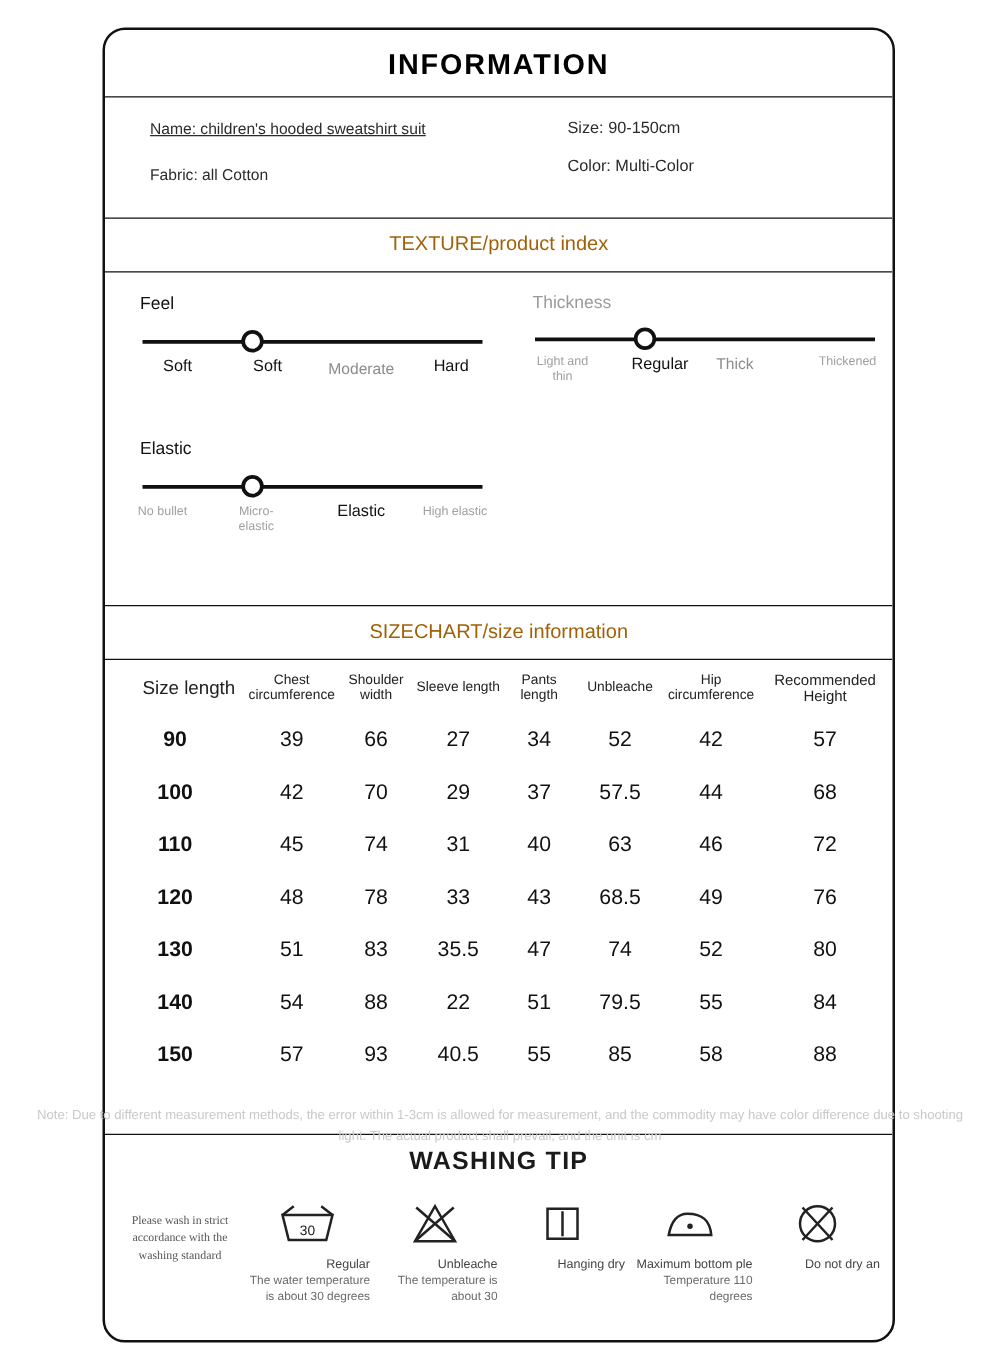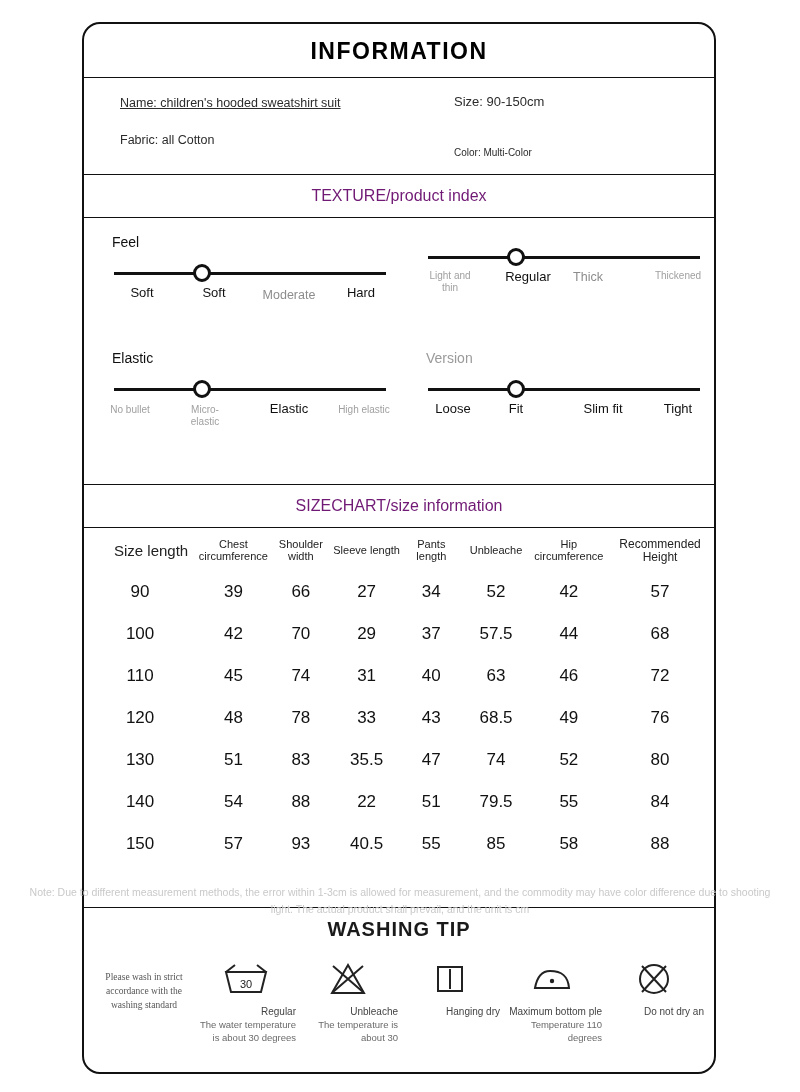--- a/index.html
+++ b/index.html
@@ -43,28 +43,28 @@
   }
   .info-line {
     position: absolute;
     font-size: 12.5px;
     color: #2b2b2b;
     white-space: nowrap;
   }
   .i-name  { left: 36px;  top: 18px; text-decoration: underline; }
   .i-fabric{ left: 36px;  top: 55px; }
   .i-size  { left: 370px; top: 16px; font-size: 13px; }
-  .i-color { left: 370px; top: 69px; font-size: 10px; }
+  .i-color { left: 370px; top: 47px; font-size: 13px; }
 
   
   .section-title {
     text-align: center;
     font-size: 16px;
     padding: 12px 0 12px 0;
-    color: #701a75;
+    color: #a16207;
   }
   .texture-area {
     position: relative;
     height: 266px;
   }
   .slider-group { position: absolute; }
   .sg-1 { left: 16px;  top: 16px;  width: 300px; }
   .sg-2 { left: 330px; top: 16px;  width: 300px; }
   .sg-3 { left: 16px;  top: 132px; width: 300px; }
   .sg-4 { left: 330px; top: 132px; width: 300px; }
@@ -129,21 +129,21 @@
     text-align: center;
   }
   table.size th.rec { font-size: 12px; }
   table.size td {
     text-align: center;
     font-size: 17px;
     padding: 11px 0;
     color: #111;
   }
   table.size td.sz {
-    font-weight: normal;
+    font-weight: bold;
     font-size: 17px;
   }
   table.size td.rec { font-size: 17px; }
 
   .note {
     position: absolute;
     left: 0; right: 0;
     top: 884px;
     text-align: center;
     font-size: 10.5px;
@@ -221,20 +221,23 @@
         </div>
         <div class="ticks">
           <div class="tick" style="left:14%;top:0">Soft</div>
           <div class="tick" style="left:38%;top:0">Soft</div>
           <div class="tick mid" style="left:63%;top:2px">Moderate</div>
           <div class="tick" style="left:87%;top:0">Hard</div>
         </div>
       </div>
 
       <div class="slider-group sg-2">
+        <span class="sg-label faint stacked">
+          <span>Thickness</span>
+        </span>
         <div class="track-wrap">
           <div class="track"></div>
           <div class="knob" style="left:31%"></div>
         </div>
         <div class="ticks">
           <div class="tick small" style="left:12%;top:0">Light and thin</div>
           <div class="tick" style="left:38%;top:0">Regular</div>
           <div class="tick mid" style="left:58%;top:0">Thick</div>
           <div class="tick small" style="left:88%;top:0">Thickened</div>
         </div>
@@ -247,33 +250,20 @@
           <div class="knob" style="left:31%"></div>
         </div>
         <div class="ticks">
           <div class="tick small" style="left:10%;top:2px">No bullet</div>
           <div class="tick small" style="left:35%;top:2px">Micro-elastic</div>
           <div class="tick" style="left:63%;top:0">Elastic</div>
           <div class="tick small" style="left:88%;top:2px">High elastic</div>
         </div>
       </div>
 
-      <div class="slider-group sg-4">
-        <span class="sg-label faint">Version</span>
-        <div class="track-wrap">
-          <div class="track"></div>
-          <div class="knob" style="left:31%"></div>
-        </div>
-        <div class="ticks">
-          <div class="tick" style="left:13%;top:0">Loose</div>
-          <div class="tick" style="left:34%;top:0">Fit</div>
-          <div class="tick" style="left:63%;top:0">Slim fit</div>
-          <div class="tick" style="left:88%;top:0">Tight</div>
-        </div>
-      </div>
     </div>
 
     <div class="hr"></div>
     <div class="section-title">SIZECHART/size information</div>
     <div class="hr"></div>
 
     <div class="chart-area">
       <table class="size">
         <thead>
           <tr>

